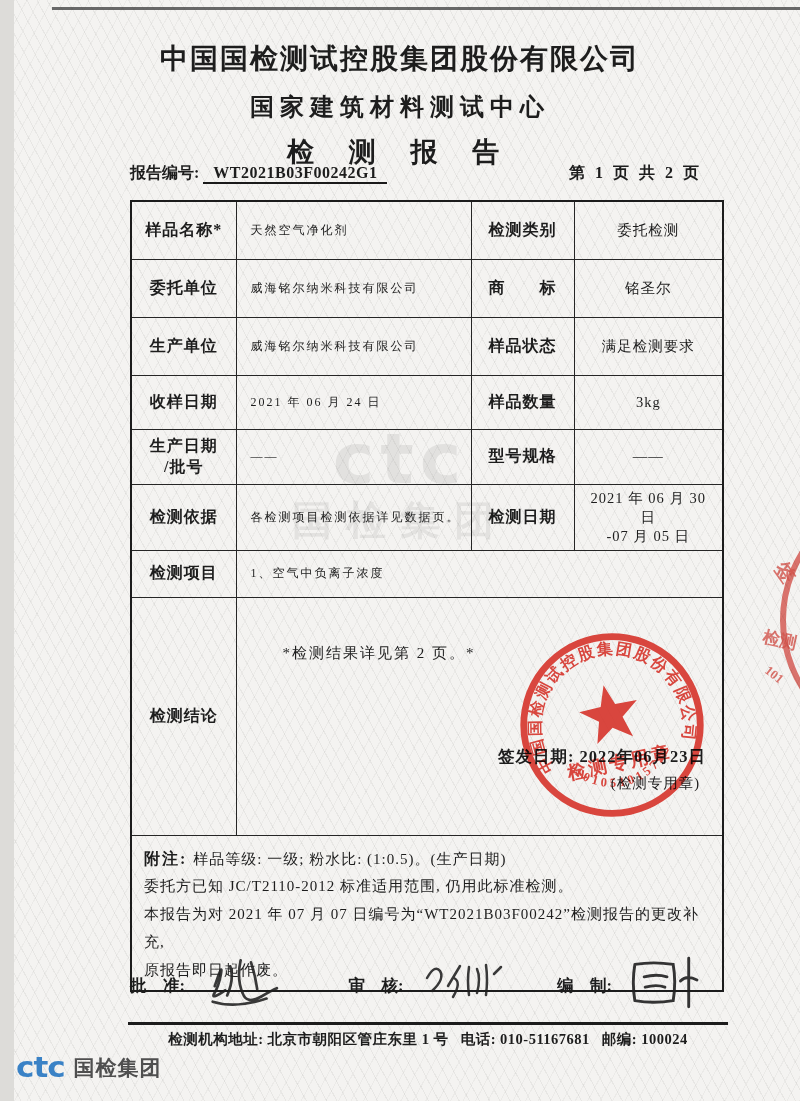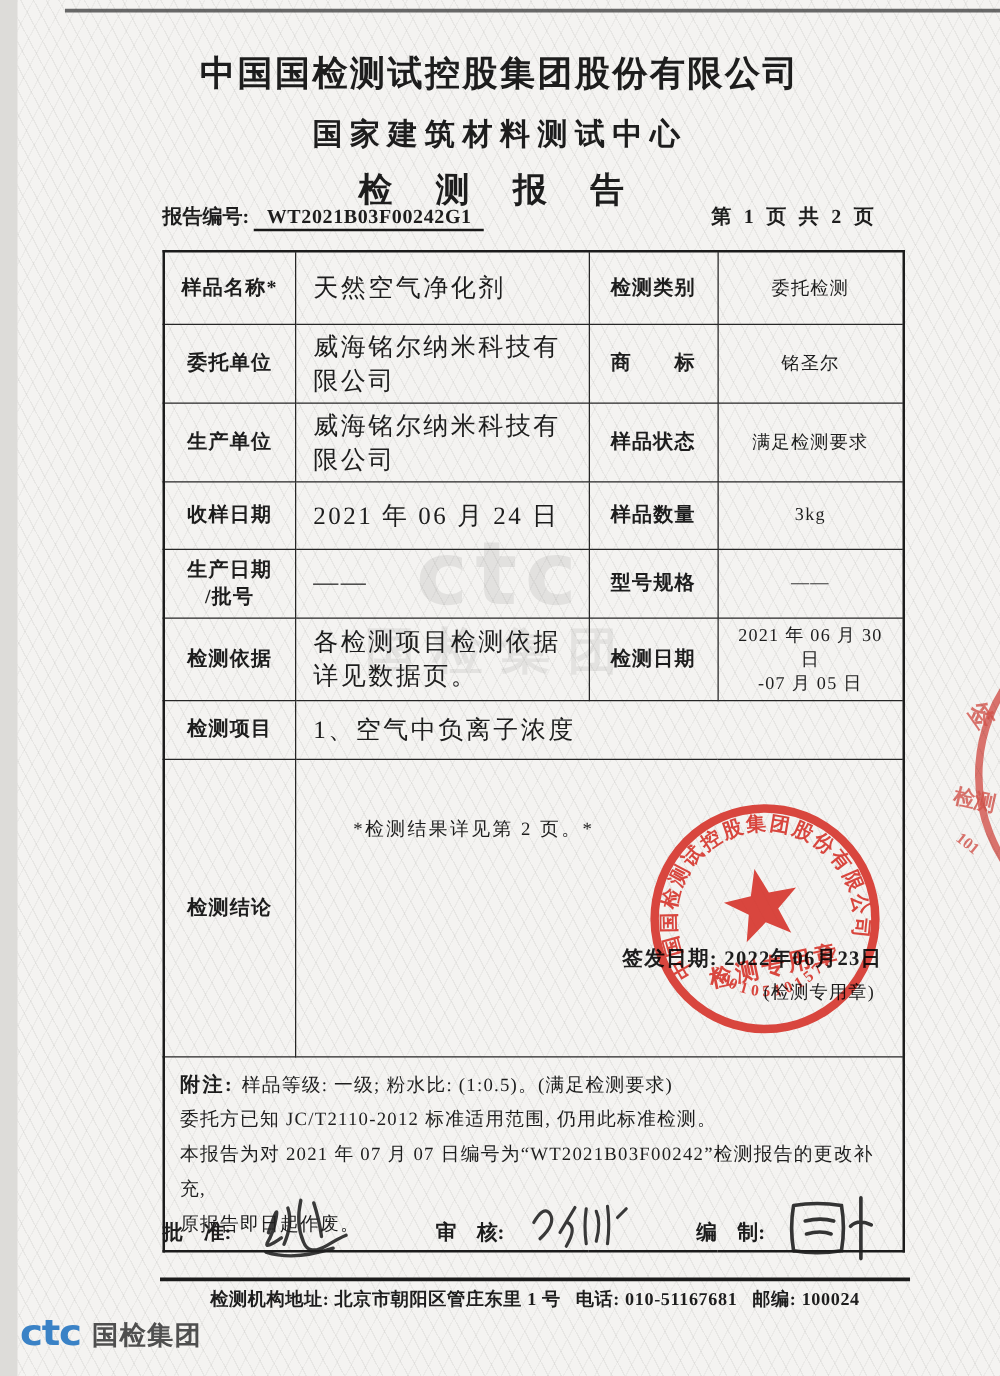--- a/index.html
+++ b/index.html
@@ -35,21 +35,21 @@
   
   .watermark { position: absolute; top: 428px; left: 0; width: 100%; text-align: center; z-index: 1; pointer-events: none; }
   .watermark .wm-ctc { font-family: "DejaVu Sans", sans-serif; font-size: 70px; font-weight: bold; letter-spacing: 6px; color: rgba(110,110,105,0.13); line-height: .9; }
   .watermark .wm-name { font-size: 40px; font-weight: bold; letter-spacing: 14px; color: rgba(110,110,105,0.12); margin-top: 2px; }
 
   table.doc-table { position: absolute; top: 200px; left: 130px; width: 592px; z-index: 2;
     border-collapse: collapse; table-layout: fixed; }
   table.doc-table td { border: 1.5px solid #262626; vertical-align: middle; }
   table.doc-table { border: 2.5px solid #1c1c1c; }
   td.lab { font-size: 16px; font-weight: bold; text-align: center; letter-spacing: 1px; white-space: pre-line; padding: 2px; }
-  td.val-l { font-size: 20px; text-align: left; padding: 4px 10px 4px 14px; letter-spacing: 2px; }
+  td.val-l { font-size: 12px; text-align: left; padding: 4px 10px 4px 14px; letter-spacing: 2px; }
   td.val-c { font-size: 14.5px; text-align: center; padding: 4px 6px; letter-spacing: 1px; white-space: pre-line; }
   .h58 { height: 58px; } .h54 { height: 54px; } .h55 { height: 55px; } .h62 { height: 62px; } .h47 { height: 47px; }
   td.conclusion-cell { position: relative; height: 238px; padding: 0; }
   .conclusion-note { position: absolute; top: 46px; left: 46px; font-size: 15px; letter-spacing: 2px; }
   .sign-date { position: absolute; top: 148px; right: 16px; font-size: 16.5px; font-weight: bold; letter-spacing: 1px; z-index: 2; }
   .seal-caption { position: absolute; top: 176px; right: 22px; font-size: 14.5px; letter-spacing: 1px; z-index: 2; }
   .stamp { position: absolute; top: 30px; left: 278px; width: 194px; height: 194px; z-index: 3;
     mix-blend-mode: multiply; opacity: .92; transform: rotate(-12deg); pointer-events: none; }
   td.remarks-cell { padding: 8px 14px 6px 12px; height: 122px; vertical-align: top; }
   .remarks-line { font-size: 15px; line-height: 1.85; letter-spacing: 1px; }
@@ -164,21 +164,21 @@
           <path id="sealArcBottom" d="M 40,122 A 64,64 0 0 0 160,122" fill="none"></path>
           <text font-size="13" font-weight="bold" fill="#d6372e" letter-spacing="3.5">
             <textPath href="#sealArcBottom" startOffset="50%" text-anchor="middle">1101051015792</textPath>
           </text>
         </svg>
       </td>
     </tr>
     <tr>
       <td class="remarks-cell" colspan="4">
         <div class="remarks-line">
-          <span class="remarks-label">附注:</span><span>样品等级: 一级; 粉水比: (1:0.5)。(满足检测要求)</span>
+          <span class="remarks-label">附注:</span><span>样品等级: 一级; 粉水比: (1:0.5)。(生产日期)</span>
         </div>
         <div class="remarks-line">委托方已知 JC/T2110-2012 标准适用范围, 仍用此标准检测。</div>
         <div class="remarks-line">本报告为对 2021 年 07 月 07 日编号为“WT2021B03F00242”检测报告的更改补充,</div>
         <div class="remarks-line">原报告即日起作废。</div>
       </td>
     </tr>
   </tbody>
 </table>
 
 <div class="sig-row">

